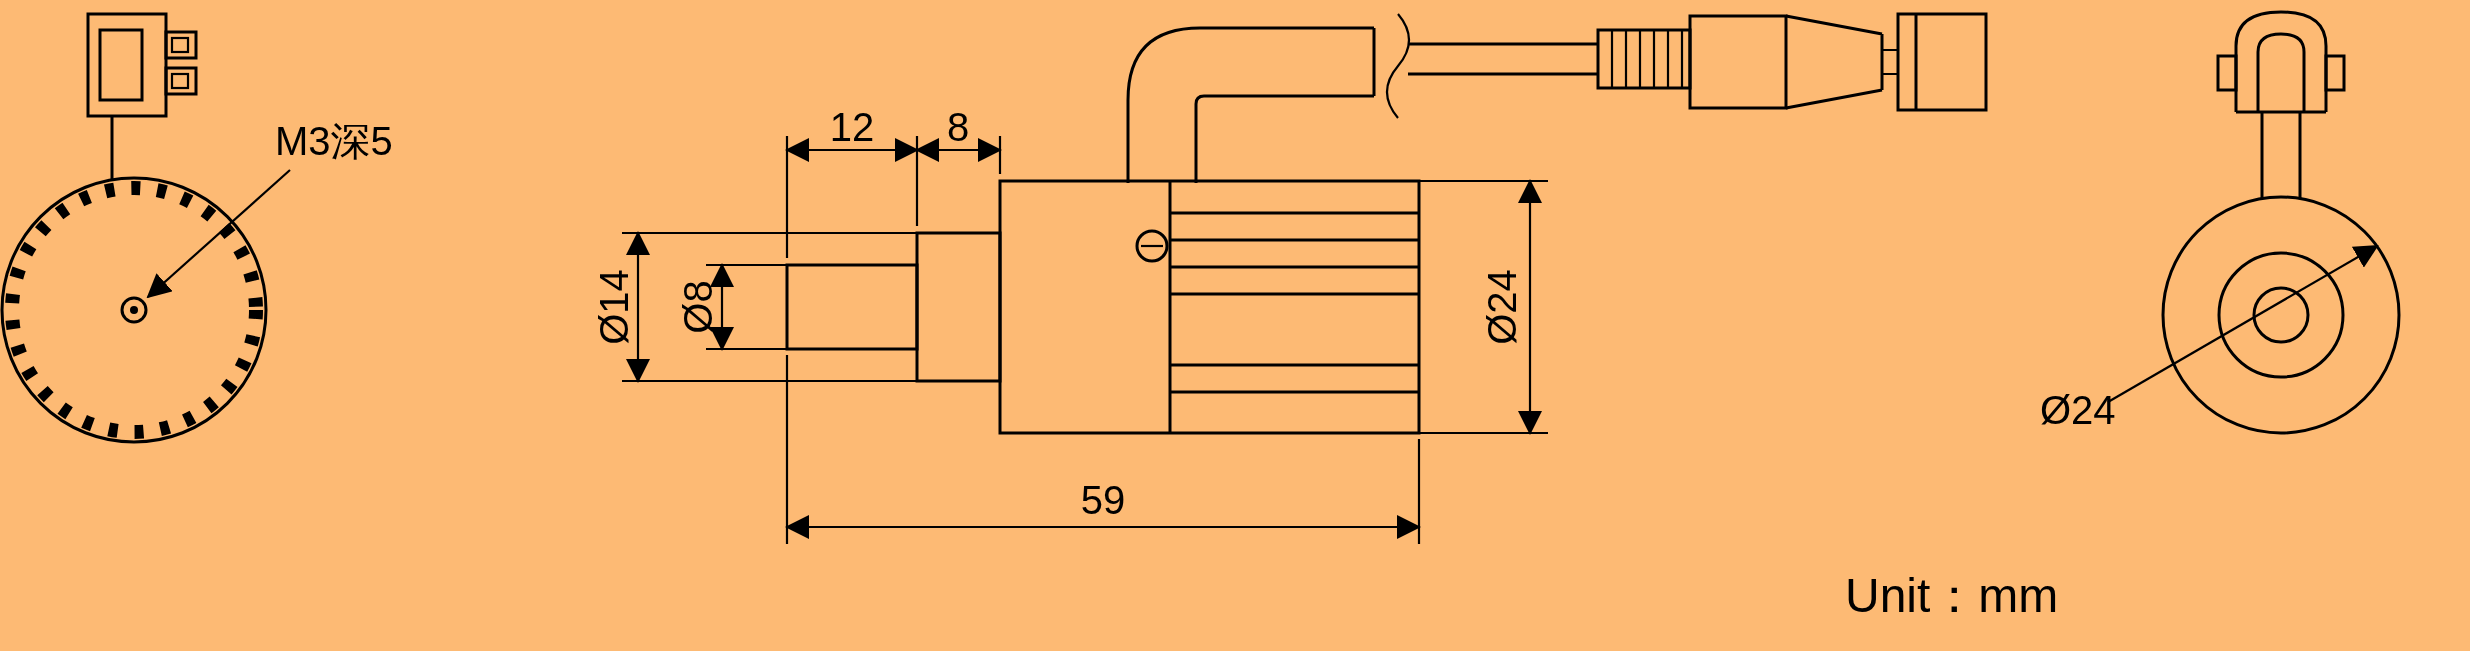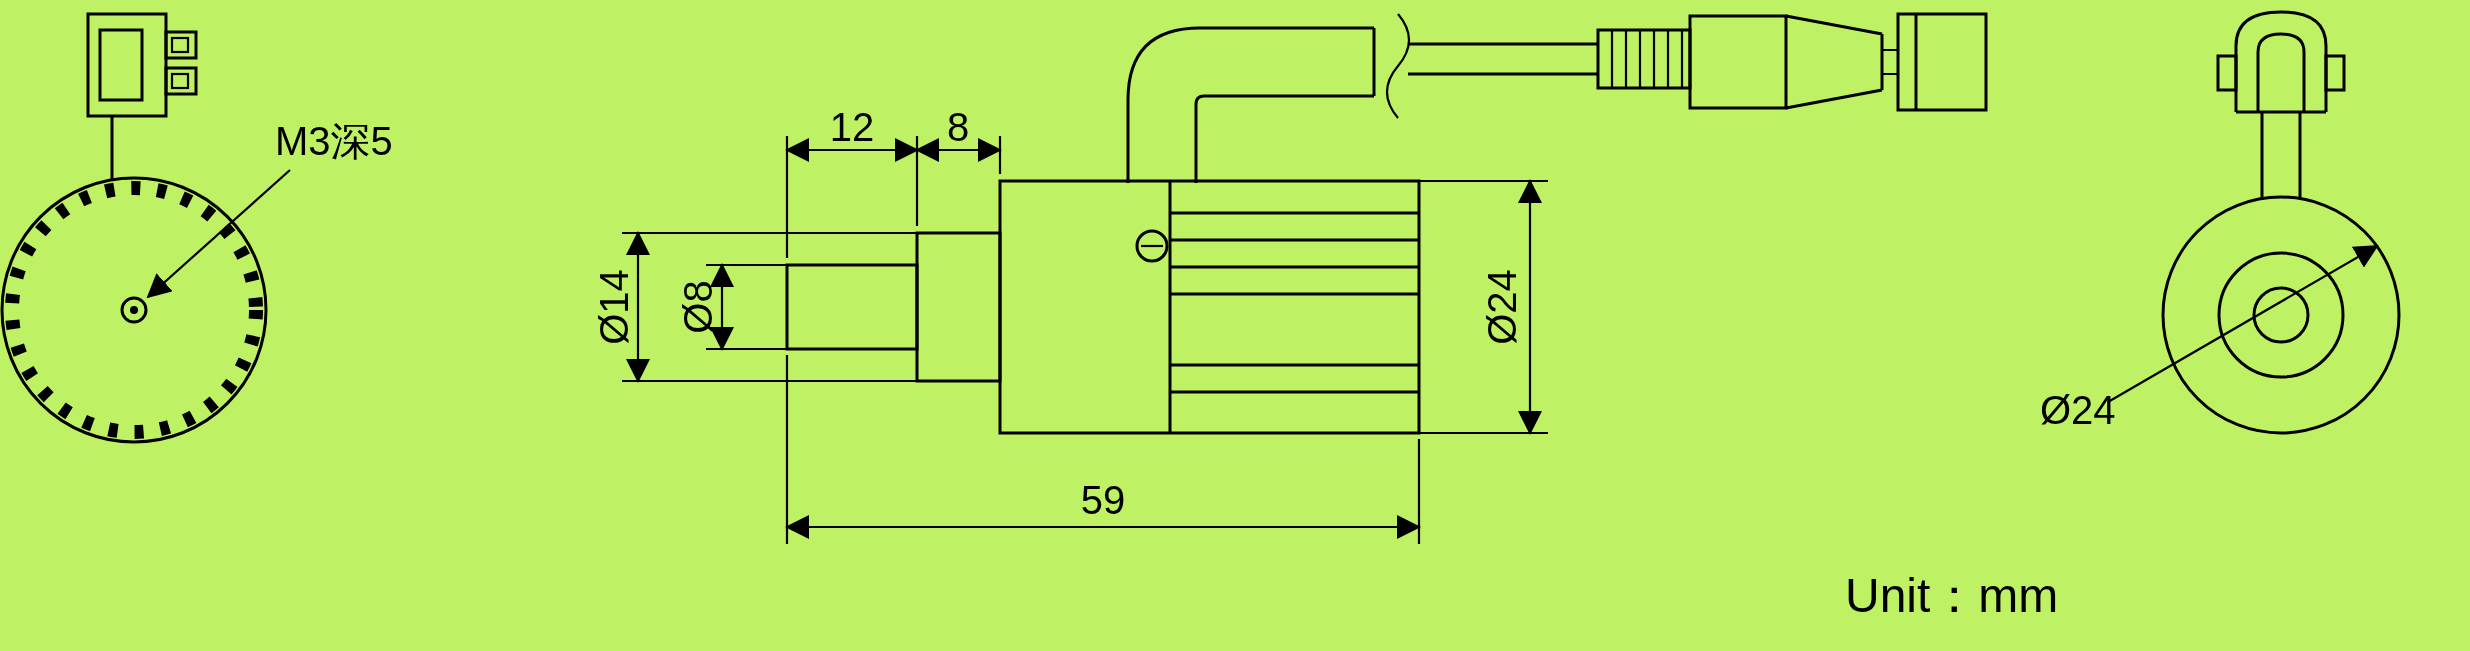--- a/index.html
+++ b/index.html
@@ -1,16 +1,16 @@
 <!DOCTYPE html>
 <html><head>
 <meta charset="utf-8">
 <style>
   html,body{margin:0;padding:0;background:#ffffff;}
-  .canvas{position:relative;width:2470px;height:651px;background:#bef264;overflow:hidden;}
+  .canvas{position:relative;width:2470px;height:651px;background:#fdba74;overflow:hidden;}
   svg{display:block;}
   .ol{fill:none;stroke:#000000;stroke-width:3;stroke-linejoin:miter;}
   .thin{fill:none;stroke:#000000;stroke-width:2.2;}
   .teeth{fill:none;stroke:#000000;stroke-width:14;stroke-dasharray:9 17;}
   .dot{fill:#000000;stroke:none;}
   text{fill:#000000;font-family:"Liberation Sans",sans-serif;font-size:40px;}
   .unit{font-size:48px;}
 </style>
 </head>
 <body>

